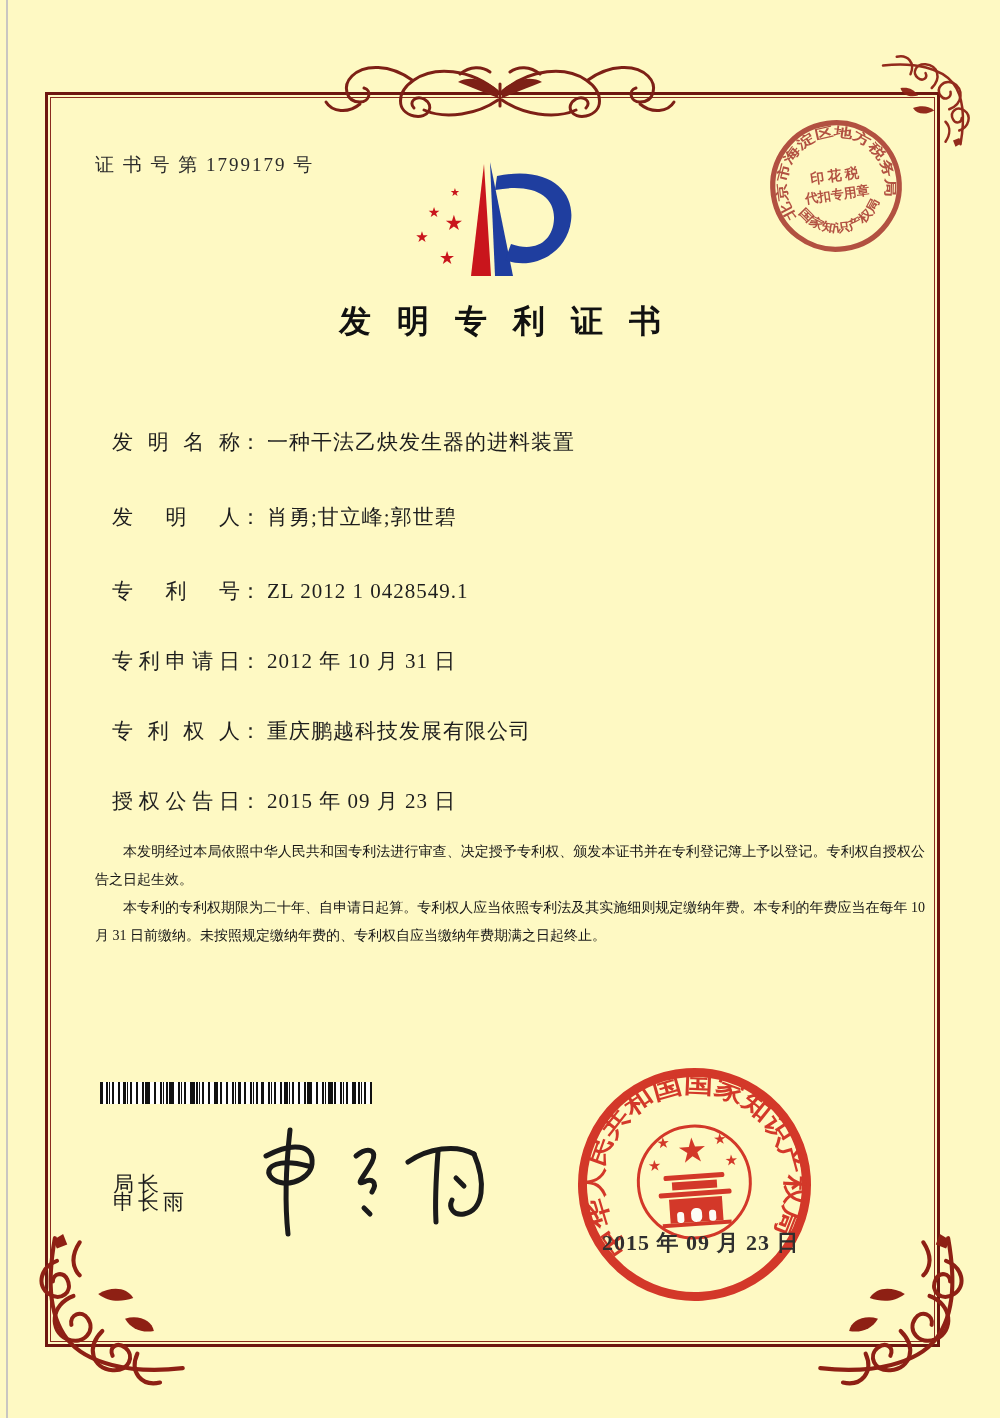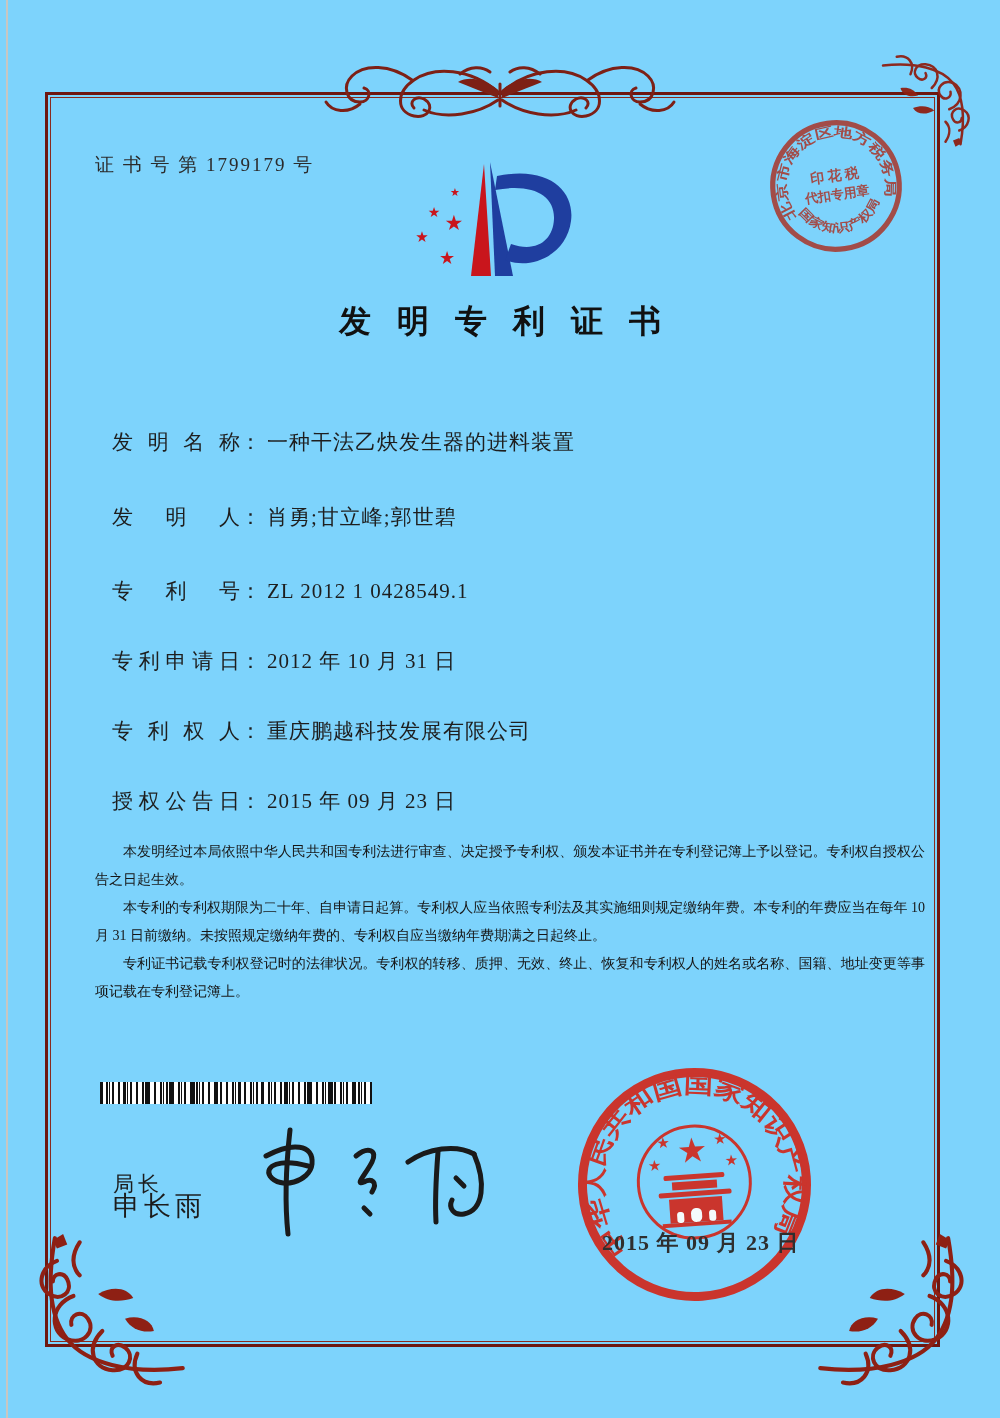--- a/index.html
+++ b/index.html
@@ -1,18 +1,18 @@
 <!DOCTYPE html>
 <html><head>
 <meta charset="utf-8">
 <style>
   html,body{margin:0;padding:0;background:#e9e7e3;}
   .page{
     position:relative;width:1000px;height:1418px;margin:0 auto;
-    background:#7dd3fc;overflow:hidden;
+    background:#fef9c3;overflow:hidden;
     font-family:"Liberation Serif","DejaVu Serif",serif;color:#222;
   }
   .scan-edge{position:absolute;left:6px;top:0;width:2px;height:100%;background:#c9c6c1;}
   
   .frame{position:absolute;left:45px;top:92px;width:889px;height:1249px;
     border:3px solid #6e1710;}
   .frame-inner{position:absolute;left:2px;top:2px;right:2px;bottom:2px;
     border:1px solid #8a2a1d;}
   
   .ornament{position:absolute;pointer-events:none;}
@@ -40,21 +40,21 @@
   .body-text p{margin:0;text-indent:2em;}
   
   .barcode{position:absolute;left:100px;top:1082px;width:272px;height:22px;
     background-image:
       repeating-linear-gradient(90deg,#111 0 2px,transparent 2px 6px),
       repeating-linear-gradient(90deg,#111 0 1px,transparent 1px 9px),
       repeating-linear-gradient(90deg,#111 0 3px,transparent 3px 23px);
     background-color:#fff;}
   
   .director-title{position:absolute;left:113px;top:1146px;font-size:21px;letter-spacing:4px;color:#1c1c1c;margin-top:24px;}
-  .director-name{position:absolute;left:113px;top:1188px;font-size:27px;letter-spacing:4px;color:#1c1c1c;}
+  .director-name{position:absolute;left:113px;top:1188px;font-size:21px;letter-spacing:4px;color:#1c1c1c;}
   .signature{position:absolute;left:252px;top:1116px;width:260px;height:128px;}
   
   .office-seal{position:absolute;left:572px;top:1062px;width:245px;height:245px;
     transform:rotate(-4deg);opacity:.93;}
   .seal-date{position:absolute;left:602px;top:1228px;font-size:22px;font-weight:600;
     color:#2f2f2f;letter-spacing:1px;z-index:5;}
   
   .footer{position:absolute;left:0;top:1296px;width:100%;text-align:center;
     font-size:16px;letter-spacing:3px;color:#2b2b2b;}
 </style>
@@ -163,21 +163,20 @@
   <div class="field f4">
     <span class="lbl">专利权人</span><span class="colon">：</span><span class="val">重庆鹏越科技发展有限公司</span>
   </div>
   <div class="field f5">
     <span class="lbl">授权公告日</span><span class="colon">：</span><span class="val">2015 年 09 月 23 日</span>
   </div>
 
   <div class="body-text">
     <p>本发明经过本局依照中华人民共和国专利法进行审查、决定授予专利权、颁发本证书并在专利登记簿上予以登记。专利权自授权公告之日起生效。</p>
     <p>本专利的专利权期限为二十年、自申请日起算。专利权人应当依照专利法及其实施细则规定缴纳年费。本专利的年费应当在每年 10 月 31 日前缴纳。未按照规定缴纳年费的、专利权自应当缴纳年费期满之日起终止。</p>
-    <p>专利证书记载专利权登记时的法律状况。专利权的转移、质押、无效、终止、恢复和专利权人的姓名或名称、国籍、地址变更等事项记载在专利登记簿上。</p>
   </div>
 
   <div class="barcode"></div>
 
   <div class="director-title">局长</div>
   <div class="director-name">申长雨</div>
 
   <svg class="signature" viewBox="0 0 260 128">
     <g fill="none" stroke="#1a1a1a" stroke-width="5" stroke-linecap="round">
       <path d="M38,14 C34,50 33,90 36,118"></path>

